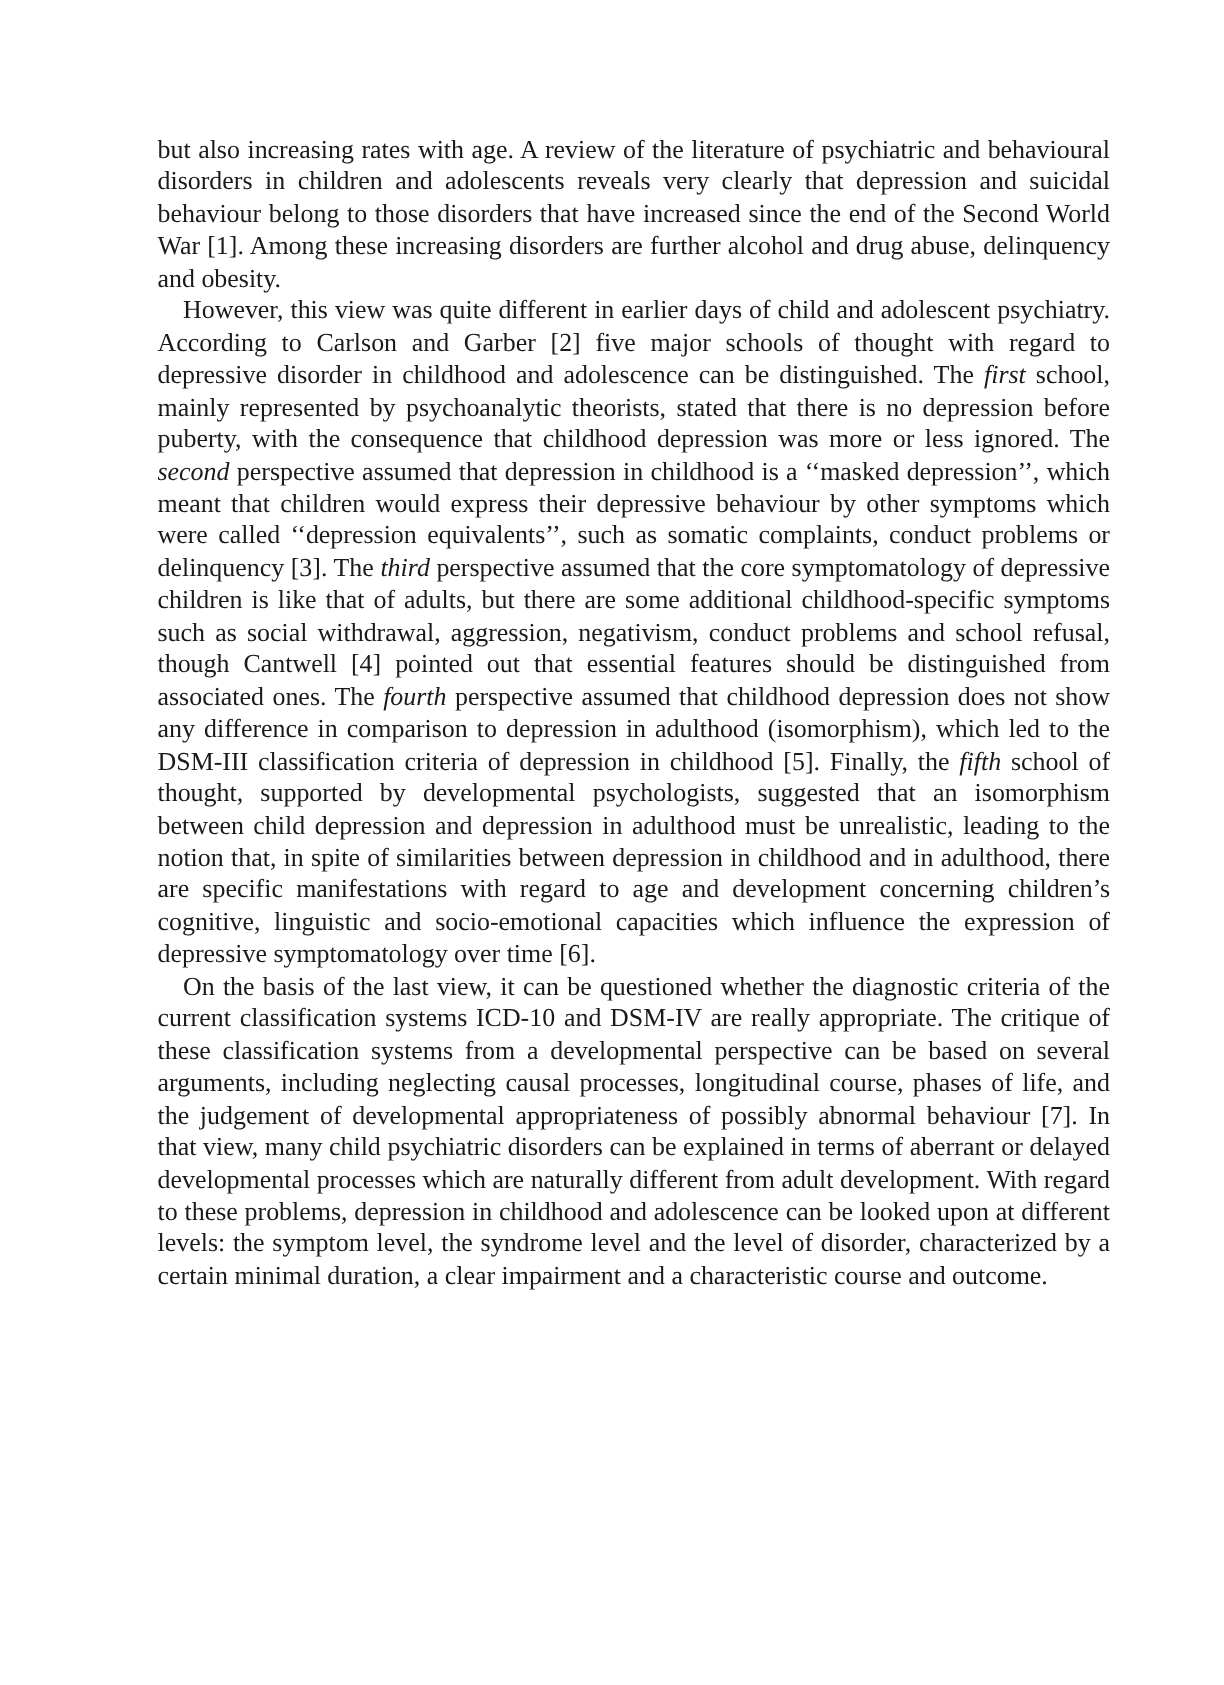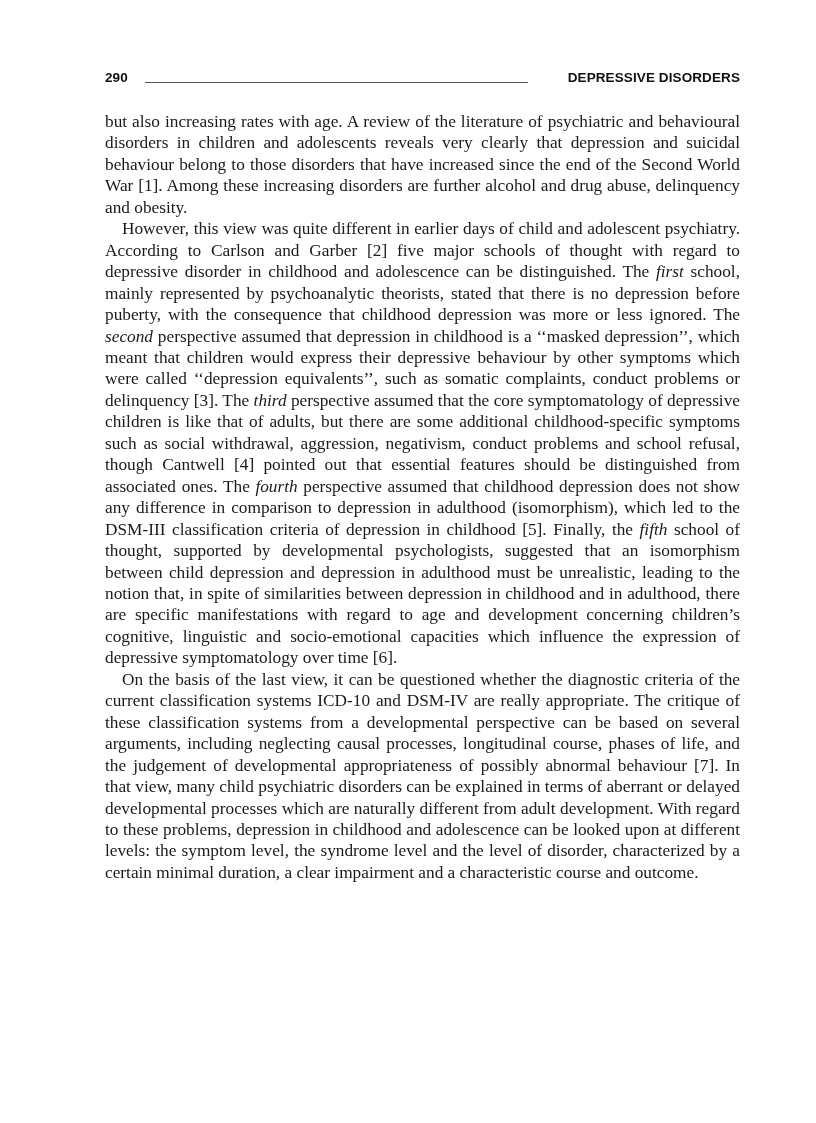--- a/index.html
+++ b/index.html
@@ -63,25 +63,20 @@
     .para.noindent {
       text-indent: 0;
     }
     em {
     }
   </style>
 </head>
 <body>
 
 <div class="page">
-  <div class="running-head">
-    <span class="page-number">290</span>
-    <span class="head-rule"></span>
-    <span class="chapter-title">DEPRESSIVE DISORDERS</span>
-  </div>
 
   <div class="body-text">
     <p class="para noindent">
       <span>but also increasing rates with age. A review of the literature of psychi­atric and behavioural disorders in children and adolescents reveals very clearly that depression and suicidal behaviour belong to those disorders that have increased since the end of the Second World War [1]. Among these increasing disorders are further alcohol and drug abuse, delinquency and obesity.</span>
     </p>
     <p class="para indent">
       <span>However, this view was quite different in earlier days of child and adoles­cent psychiatry. According to Carlson and Garber [2] five major schools of thought with regard to depressive disorder in childhood and adolescence can be distinguished. The </span><em>first</em><span> school, mainly represented by psychoana­lytic theorists, stated that there is no depression before puberty, with the consequence that childhood depression was more or less ignored. The </span><em>second</em><span> perspective assumed that depression in childhood is a ‘‘masked depres­sion’’, which meant that children would express their depressive behaviour by other symptoms which were called ‘‘depression equivalents’’, such as somatic complaints, conduct problems or delinquency [3]. The </span><em>third</em><span> perspec­tive assumed that the core symptomatology of depressive children is like that of adults, but there are some additional childhood-specific symptoms such as social withdrawal, aggression, negativism, conduct problems and school refusal, though Cantwell [4] pointed out that essential features should be distinguished from associated ones. The </span><em>fourth</em><span> perspective assumed that childhood depression does not show any difference in comparison to depres­sion in adulthood (isomorphism), which led to the DSM-III classification criteria of depression in childhood [5]. Finally, the </span><em>fifth</em><span> school of thought, supported by developmental psychologists, suggested that an isomorphism between child depression and depression in adulthood must be unrealistic, leading to the notion that, in spite of similarities between depression in childhood and in adulthood, there are specific manifestations with regard to age and development concerning children’s cognitive, linguistic and socio-emotional capacities which influence the expression of depressive symptomatology over time [6].</span>
     </p>
     <p class="para indent">
       <span>On the basis of the last view, it can be questioned whether the diagnostic criteria of the current classification systems ICD-10 and DSM-IV are really appropriate. The critique of these classification systems from a develop­mental perspective can be based on several arguments, including neglecting causal processes, longitudinal course, phases of life, and the judgement of developmental appropriateness of possibly abnormal behaviour [7]. In that view, many child psychiatric disorders can be explained in terms of aberrant or delayed developmental processes which are naturally different from adult development. With regard to these problems, depression in childhood and adolescence can be looked upon at different levels: the symptom level, the syndrome level and the level of disorder, characterized by a certain minimal duration, a clear impairment and a characteristic course and outcome.</span>

